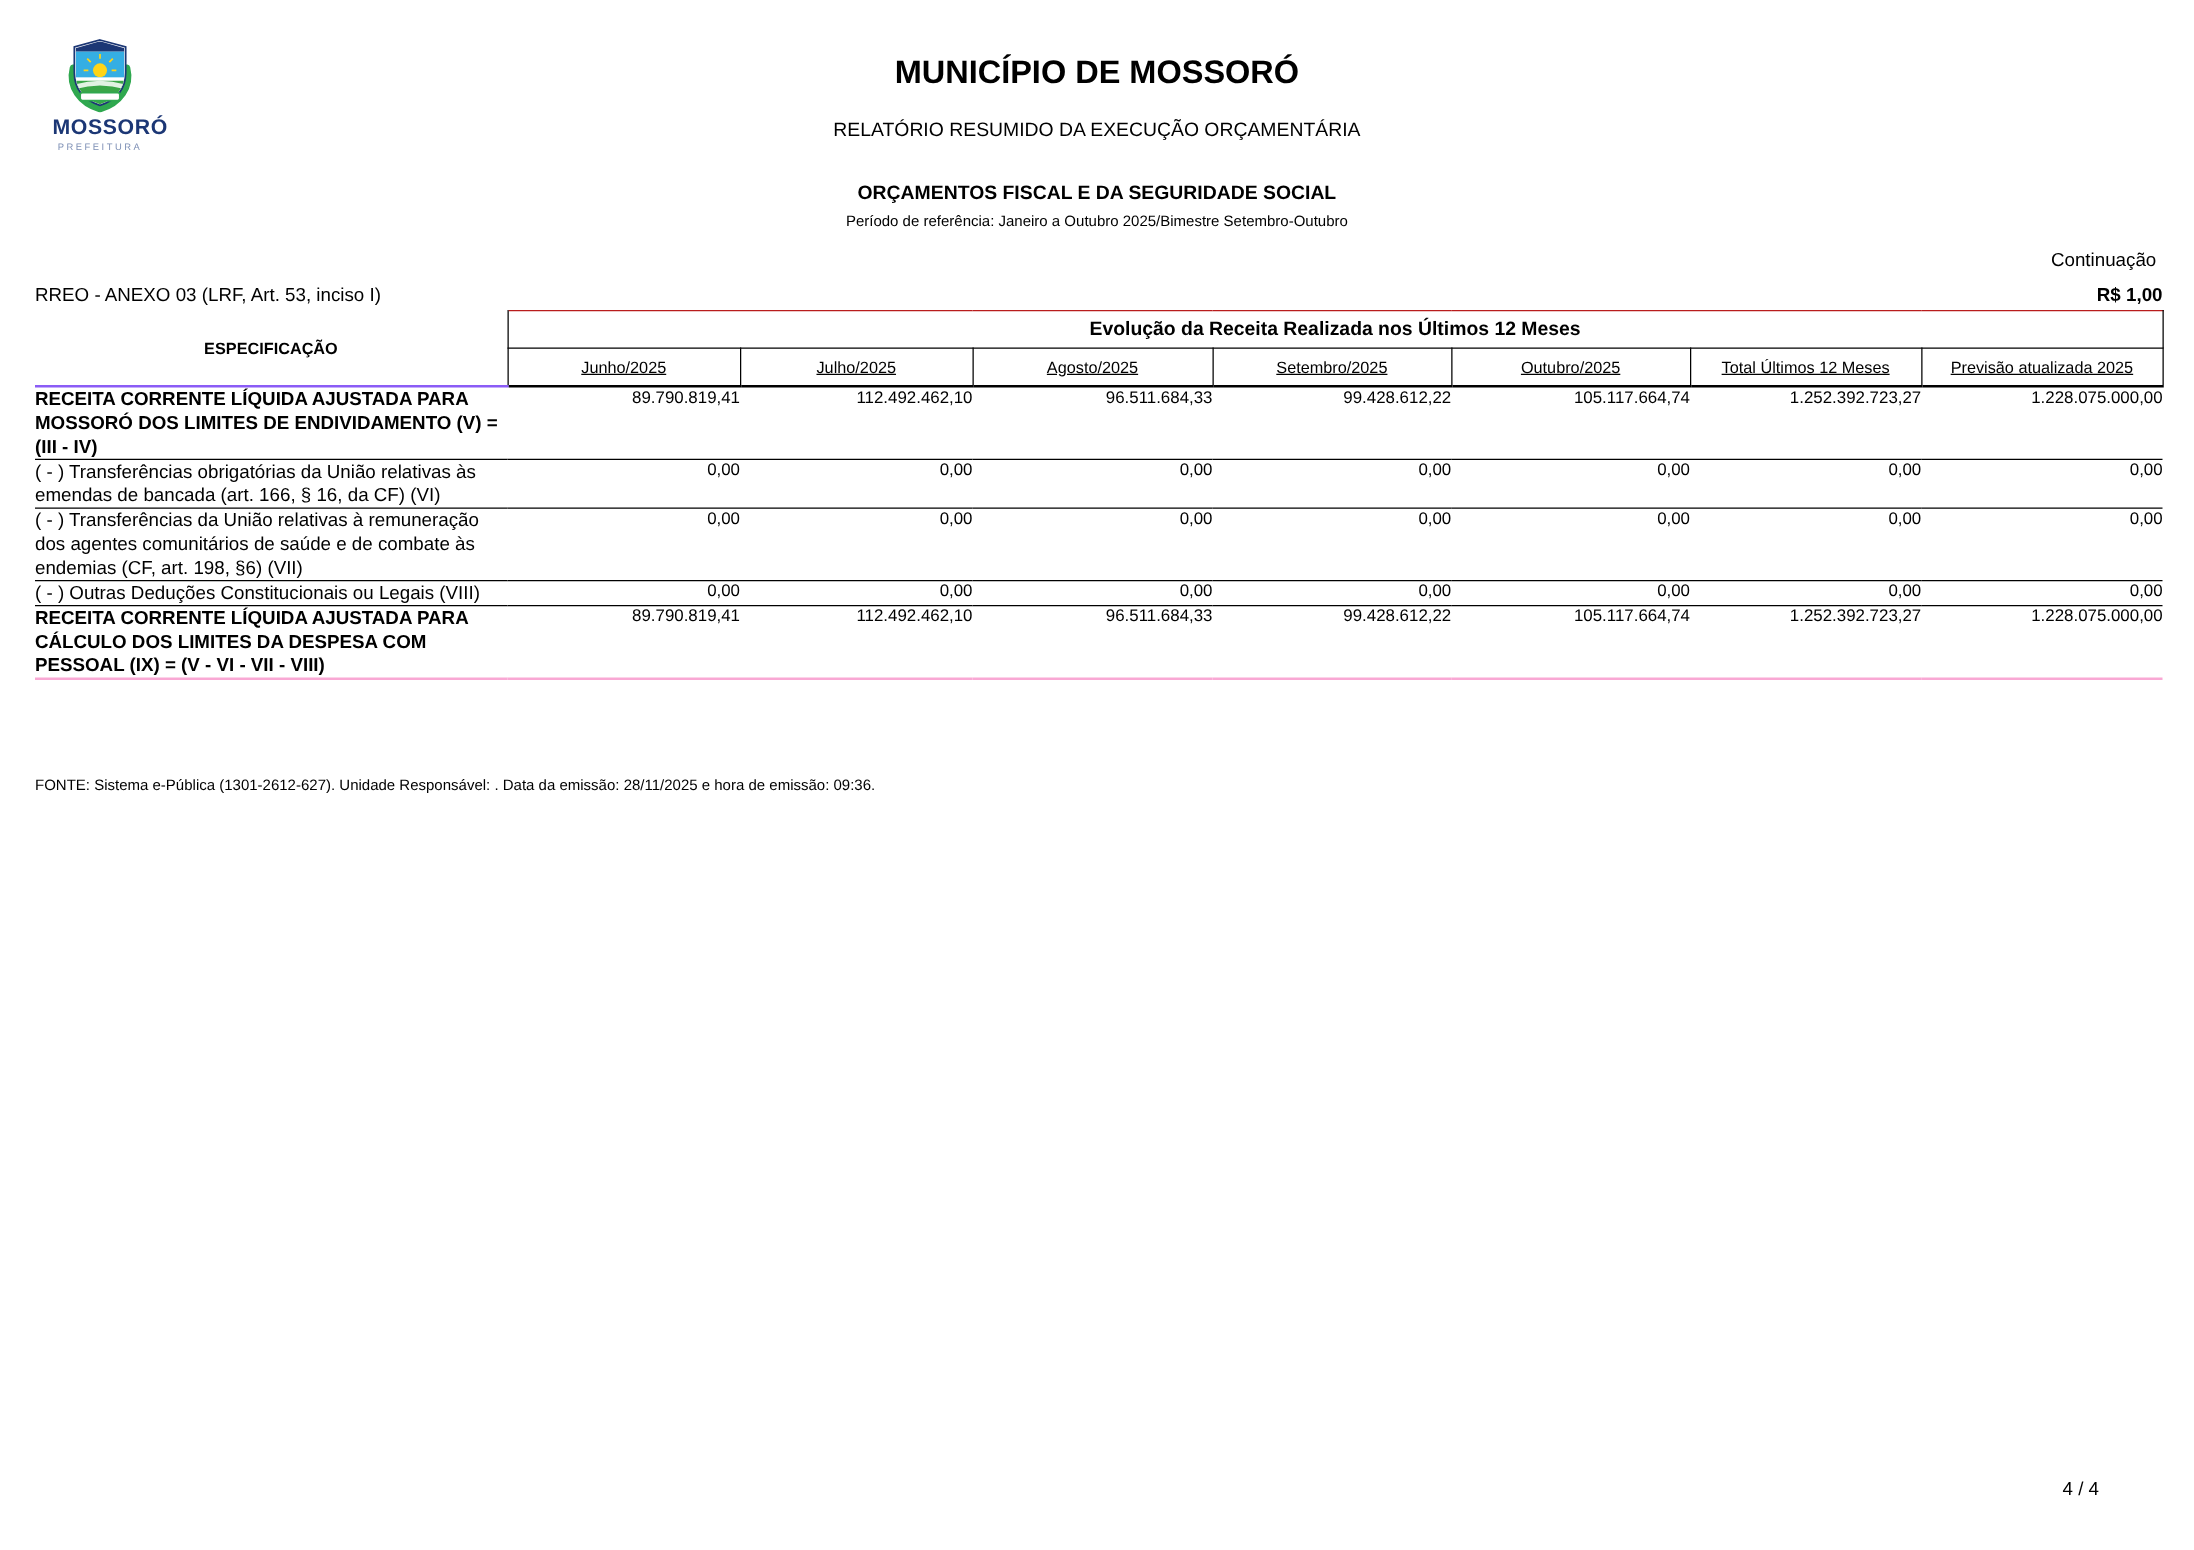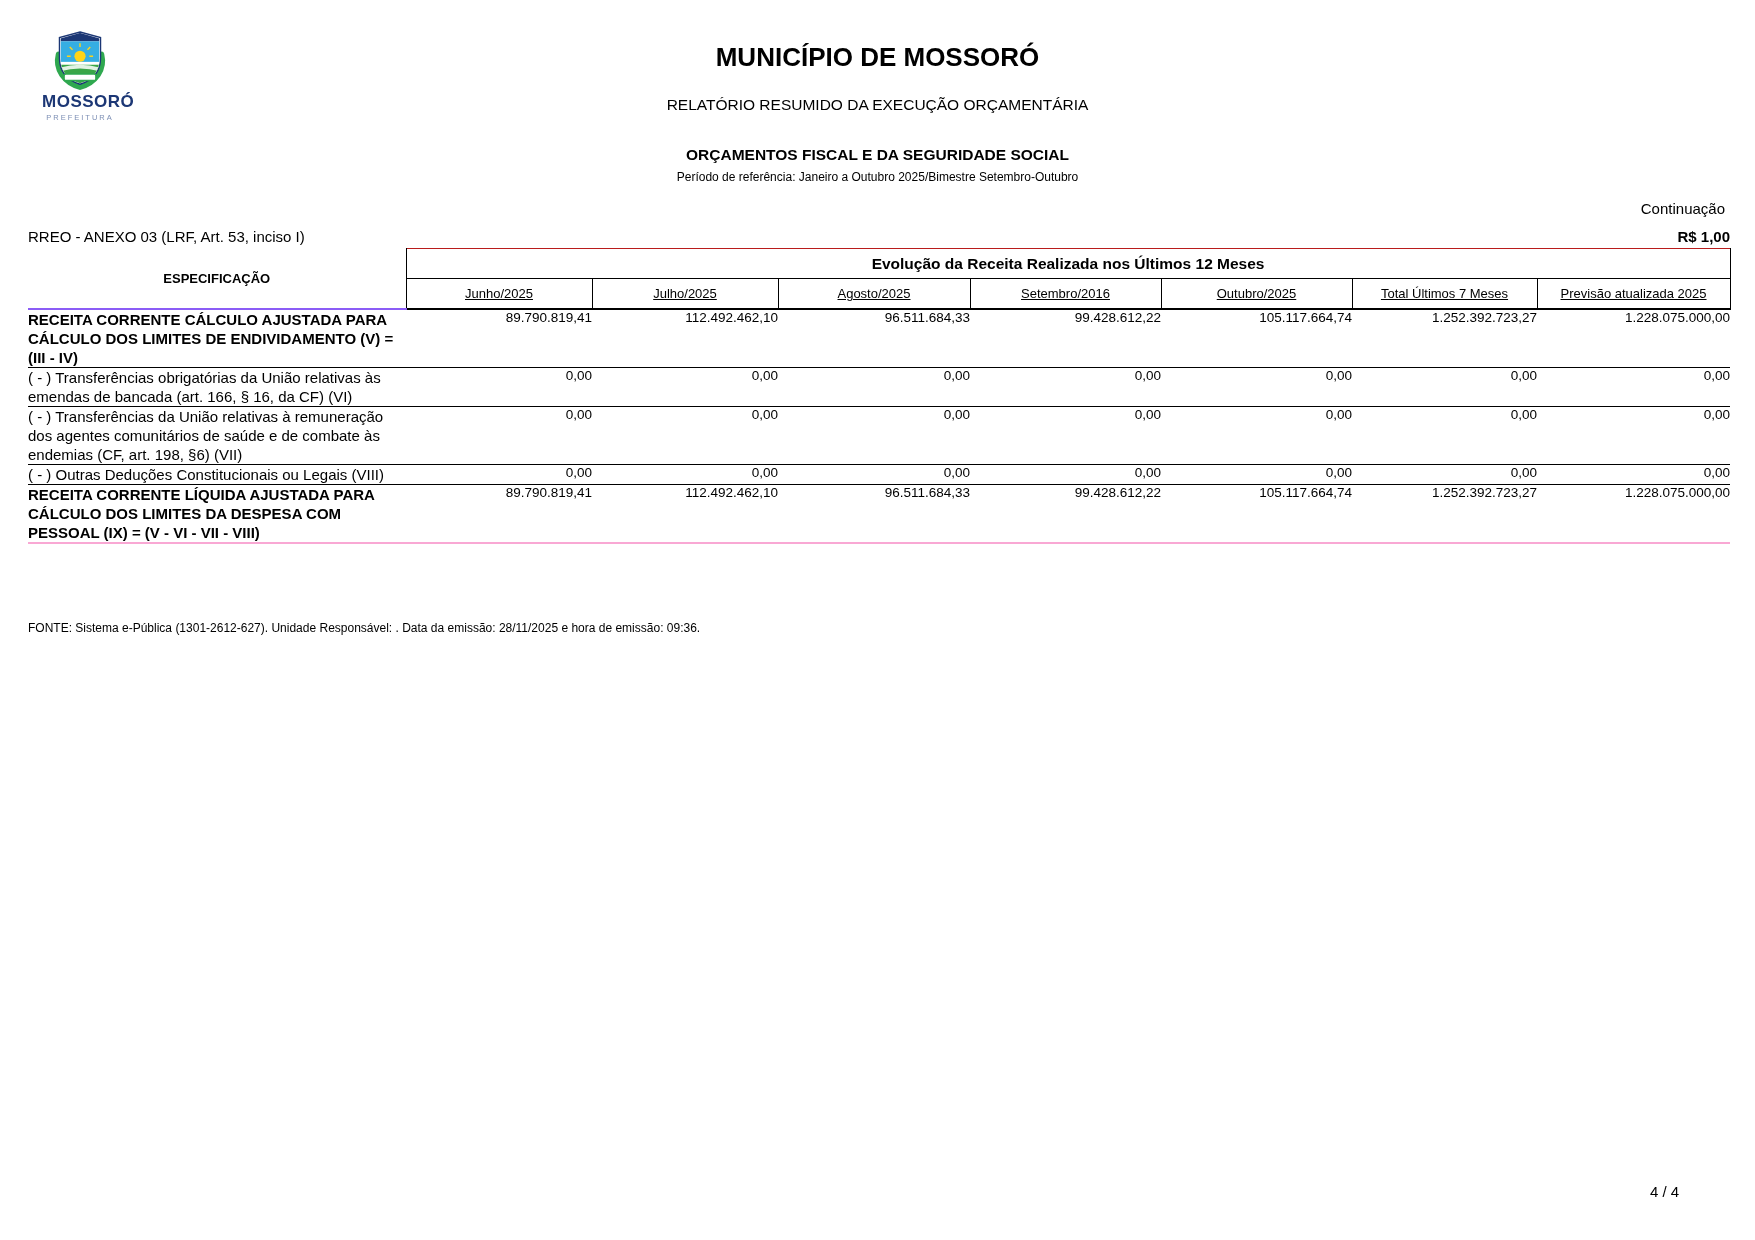--- a/index.html
+++ b/index.html
@@ -112,29 +112,29 @@
     </colgroup>
     <thead>
       <tr>
         <th class="spec-h" rowspan="2">ESPECIFICAÇÃO</th>
         <th class="group-h" colspan="7">Evolução da Receita Realizada nos Últimos 12 Meses</th>
       </tr>
       <tr class="months" id="months-row">
           <th>Junho/2025</th>
           <th>Julho/2025</th>
           <th>Agosto/2025</th>
-          <th>Setembro/2016</th>
+          <th>Setembro/2025</th>
           <th>Outubro/2025</th>
-          <th>Total Últimos 7 Meses</th>
+          <th>Total Últimos 12 Meses</th>
           <th>Previsão atualizada 2025</th>
         </tr>
     </thead>
     <tbody id="table-body">
         <tr class="bold">
-          <td class="spec">RECEITA CORRENTE CÁLCULO AJUSTADA PARA CÁLCULO DOS LIMITES DE ENDIVIDAMENTO (V) = (III - IV)</td>
+          <td class="spec">RECEITA CORRENTE LÍQUIDA AJUSTADA PARA MOSSORÓ DOS LIMITES DE ENDIVIDAMENTO (V) = (III - IV)</td>
           <td class="val">89.790.819,41</td>
           <td class="val">112.492.462,10</td>
           <td class="val">96.511.684,33</td>
           <td class="val">99.428.612,22</td>
           <td class="val">105.117.664,74</td>
           <td class="val">1.252.392.723,27</td>
           <td class="val">1.228.075.000,00</td>
         </tr>
         <tr>
           <td class="spec">( - ) Transferências obrigatórias da União relativas às emendas de bancada (art. 166, § 16, da CF) (VI)</td>

